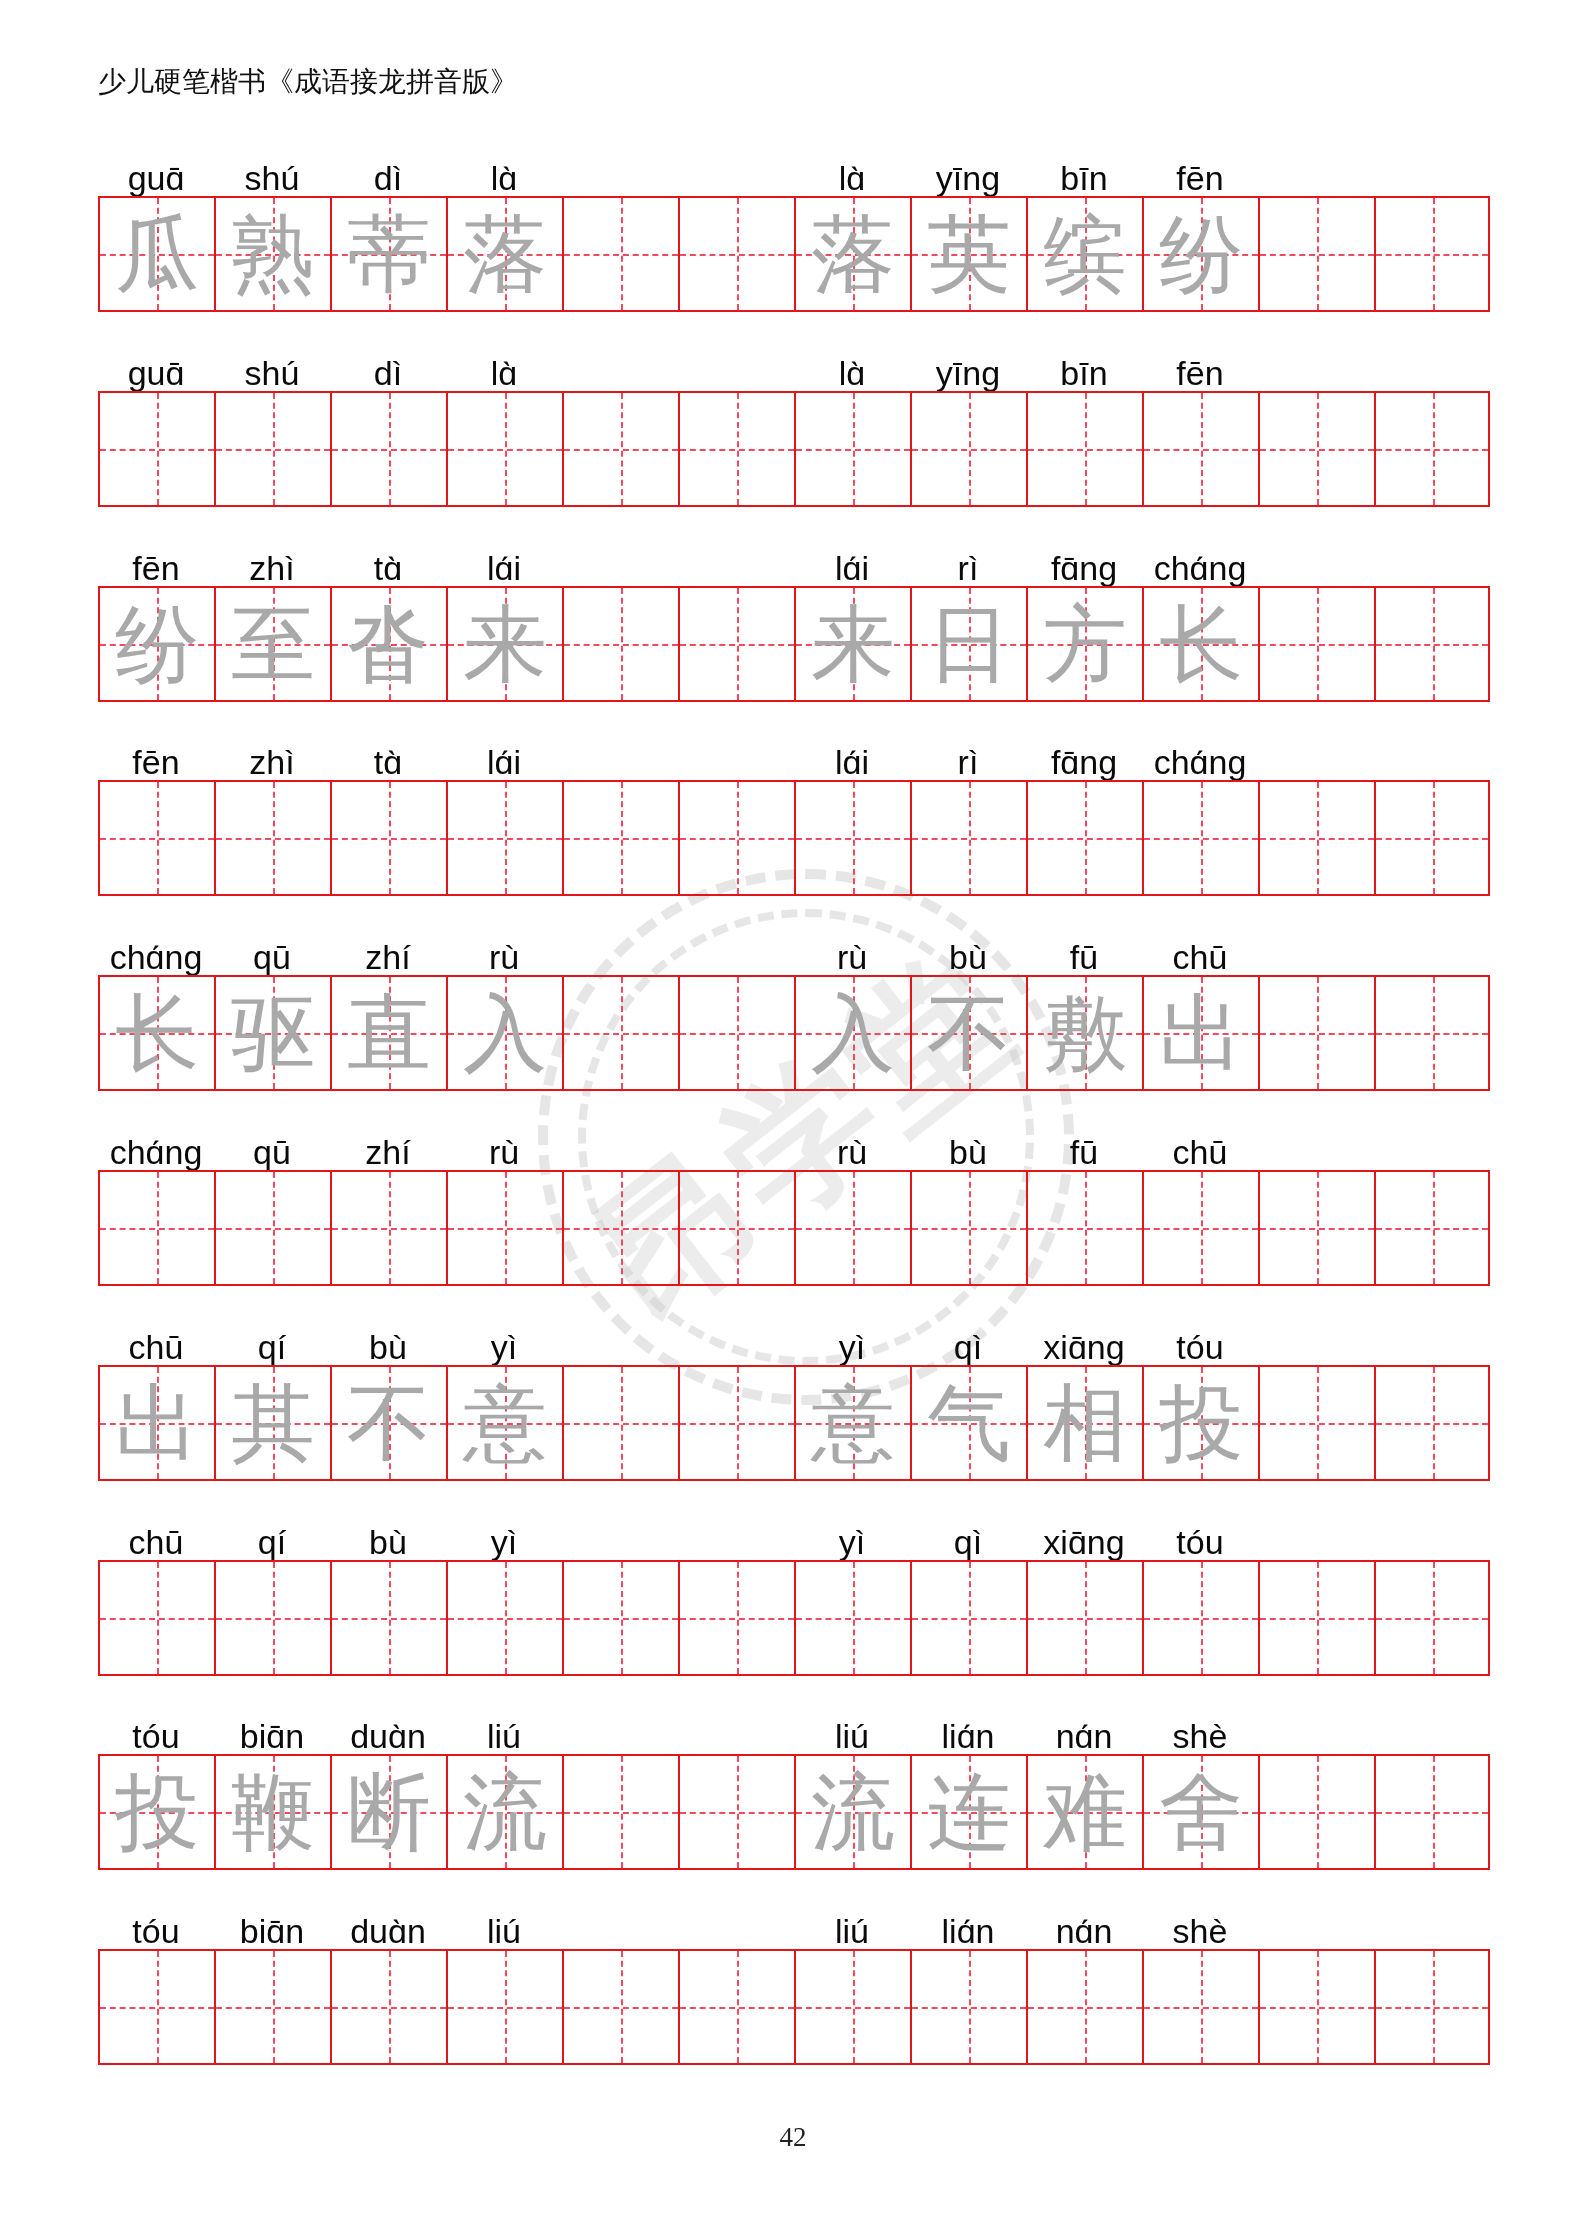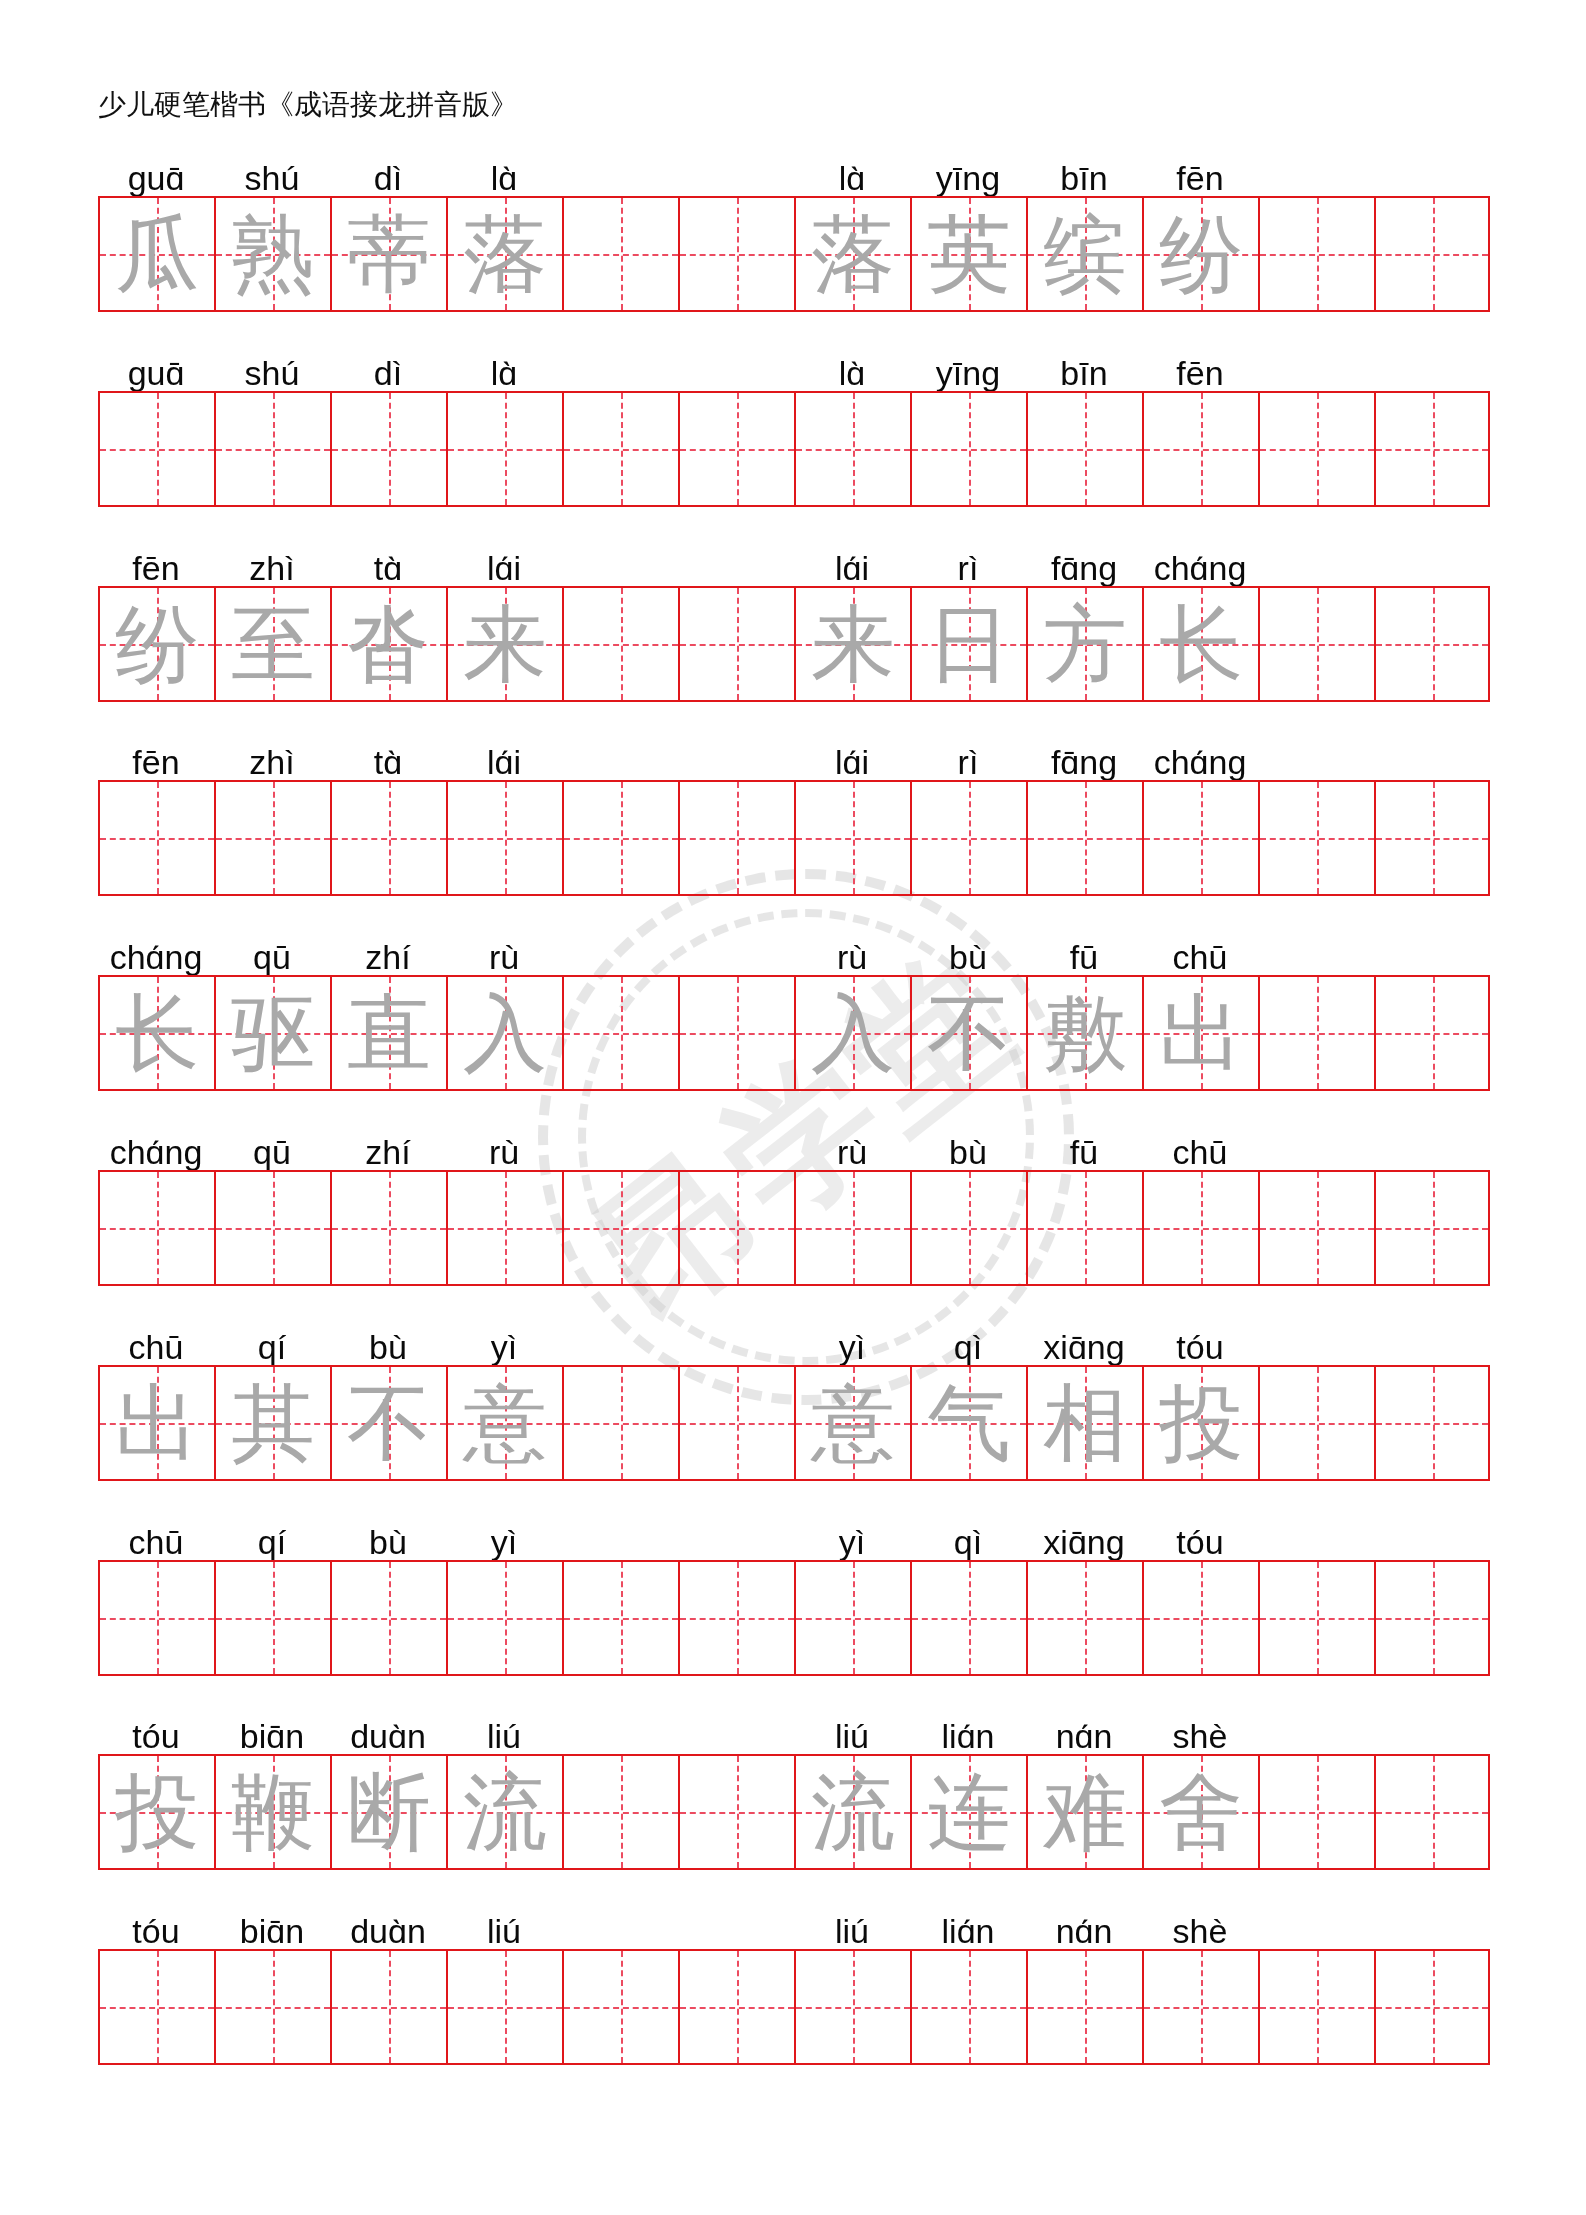--- a/index.html
+++ b/index.html
@@ -1,17 +1,17 @@
 <!DOCTYPE html>
 <html><head>
 <meta charset="utf-8">
 <style>
   html, body { margin:0; padding:0; background:#ffffff; }
   body { width:1586px; height:2215px; position:relative; overflow:hidden; font-family:"Liberation Sans", sans-serif; }
-  .title { position:absolute; left:98px; top:63px; font-family:"DejaVu Serif", "Liberation Serif", serif; font-size:28px; color:#111; letter-spacing:0px; white-space:nowrap;margin-top:23px; }
+  .title { position:absolute; left:98px; top:63px; font-family:"DejaVu Serif", "Liberation Serif", serif; font-size:28px; color:#111; letter-spacing:0px; white-space:nowrap; }
   .row-block { position:absolute; left:98px; width:1392px; }
   .pinyin-line { position:absolute; left:0; top:12px; width:1392px; height:56px; }
   .py { position:absolute; top:0; width:116px; text-align:center; font-family:"Liberation Sans", sans-serif; font-size:34px; color:#0a0a0a; line-height:56px; white-space:nowrap; }
   .grid { position:absolute; left:0; top:58px; width:1392px; height:116px; display:flex; }
   .cell { position:relative; width:116px; height:116px; box-sizing:border-box; border-top:2px solid #e0161a; border-bottom:2px solid #e0161a; border-left:2px solid #e0161a; }
   .cell:last-child { border-right:2px solid #e0161a; }
   .cell .vdash { position:absolute; left:57px; top:0; bottom:0; width:0; border-left:2px dashed #ec4b60; }
   .cell .hdash { position:absolute; top:56px; left:0; right:0; height:0; border-top:2px dashed #ec4b60; }
   .cell .glyph { position:absolute; left:0; top:0; width:100%; height:100%; display:flex; align-items:center; justify-content:center; font-family:"DejaVu Serif", "Liberation Serif", serif; font-size:84px; color:#a9a9a9; line-height:1; }
   .page-num { position:absolute; left:0; width:1586px; top:2122px; text-align:center; font-family:"Liberation Serif", serif; font-size:27px; color:#222; }
@@ -689,13 +689,14 @@
             <span class="hdash"></span>
           </div>
           <div class="cell">
             <span class="vdash"></span>
             <span class="hdash"></span>
           </div>
         </div>
       </div>
     </div>
 
+  <div class="page-num">42</div>
 </div>
 
 </body></html>

